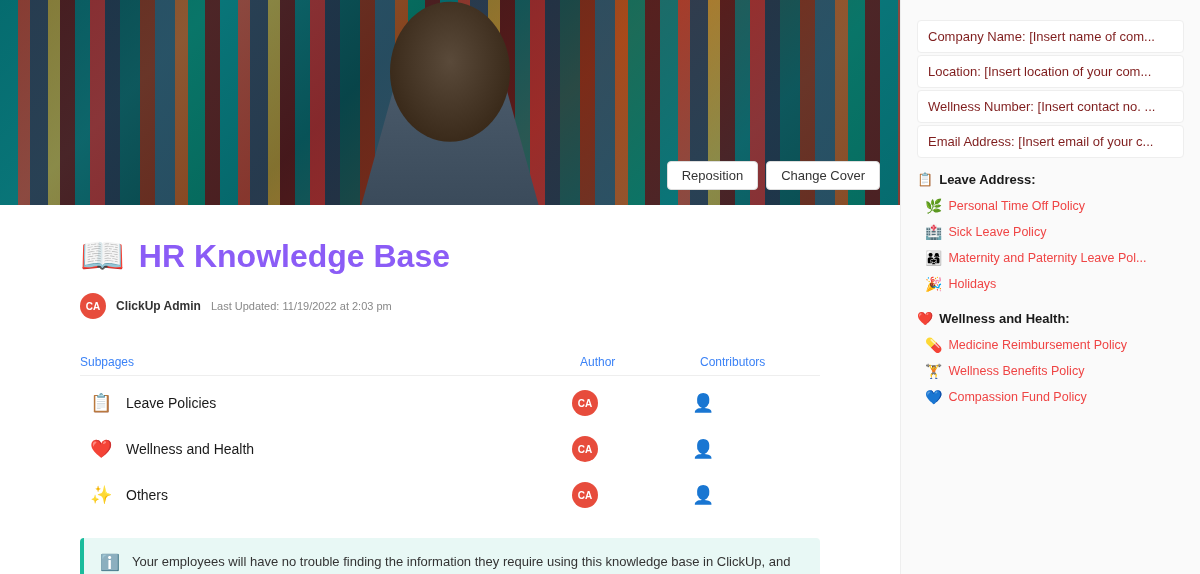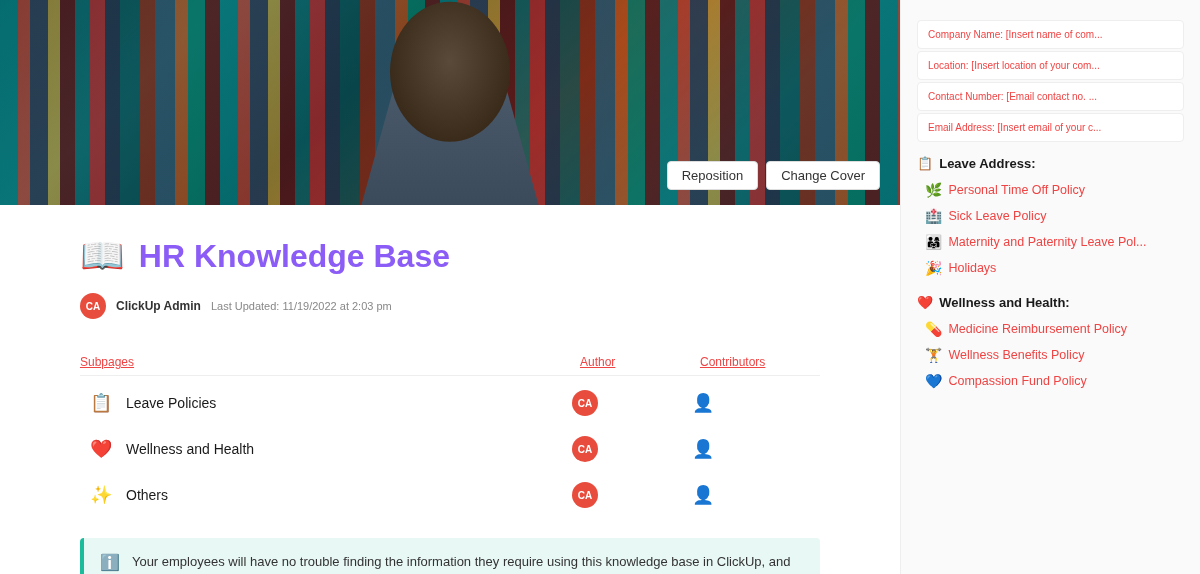--- a/index.html
+++ b/index.html
@@ -149,23 +149,22 @@
     .subpages-header {
       display: grid;
       grid-template-columns: 1fr 120px 120px;
       padding: 6px 0;
       border-bottom: 1px solid #eee;
       margin-bottom: 4px;
     }
 
     .subpages-header-cell {
       font-size: 12px;
-      color: #ef4444;
+      color: #3b82f6;
       font-weight: 500;
-      text-decoration: underline;
     }
 
     .subpage-row {
       display: grid;
       grid-template-columns: 1fr 120px 120px;
       padding: 10px 8px;
       border-radius: 6px;
       align-items: center;
       cursor: pointer;
     }
@@ -231,22 +230,22 @@
       padding: 20px 16px;
       font-size: 13px;
       overflow-y: auto;
       background: #fafafa;
       flex-shrink: 0;
     }
 
     .sidebar-field {
       padding: 8px 10px;
       border-radius: 4px;
-      color: #ef4444;
-      font-size: 10px;
+      color: #7f1d1d;
+      font-size: 13px;
       margin-bottom: 2px;
       background: white;
       border: 1px solid #eee;
     }
 
     .sidebar-section-header {
       display: flex;
       align-items: center;
       gap: 6px;
       font-size: 13px;
@@ -354,21 +353,21 @@
       <span class="info-icon">ℹ️</span>
       <p class="info-text">Your employees will have no trouble finding the information they require using this knowledge base in ClickUp, and your HR staff will spend less time and effort responding to</p>
     </div>
   </div>
 </div>
 
 <div class="sidebar">
 
   <div class="sidebar-field">Company Name: [Insert name of com...</div>
   <div class="sidebar-field">Location: [Insert location of your com...</div>
-  <div class="sidebar-field">Contact Number: [Email contact no. ...</div>
+  <div class="sidebar-field">Wellness Number: [Insert contact no. ...</div>
   <div class="sidebar-field">Email Address: [Insert email of your c...</div>
 
   <div class="sidebar-section-header">
     <span>📋</span>
     <span>Leave Address:</span>
   </div>
 
   <div class="sidebar-item">
     <span class="sidebar-item-icon">🌿</span>
     <span class="sidebar-item-text">Personal Time Off Policy</span>

